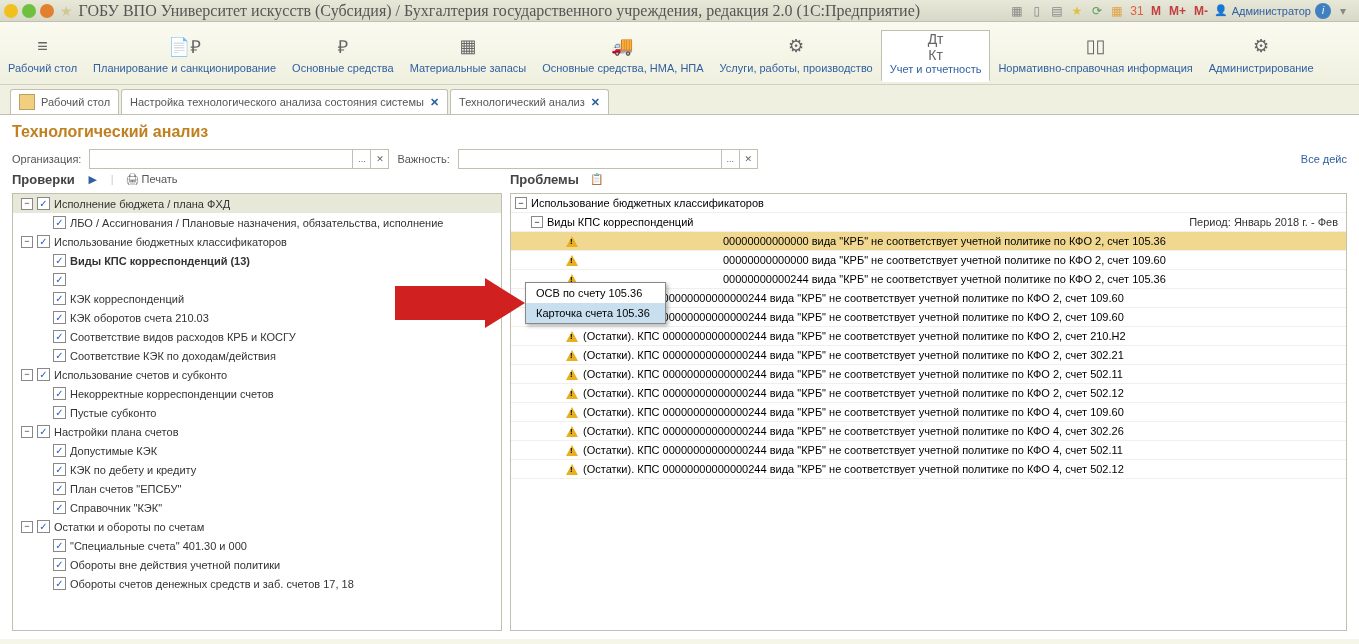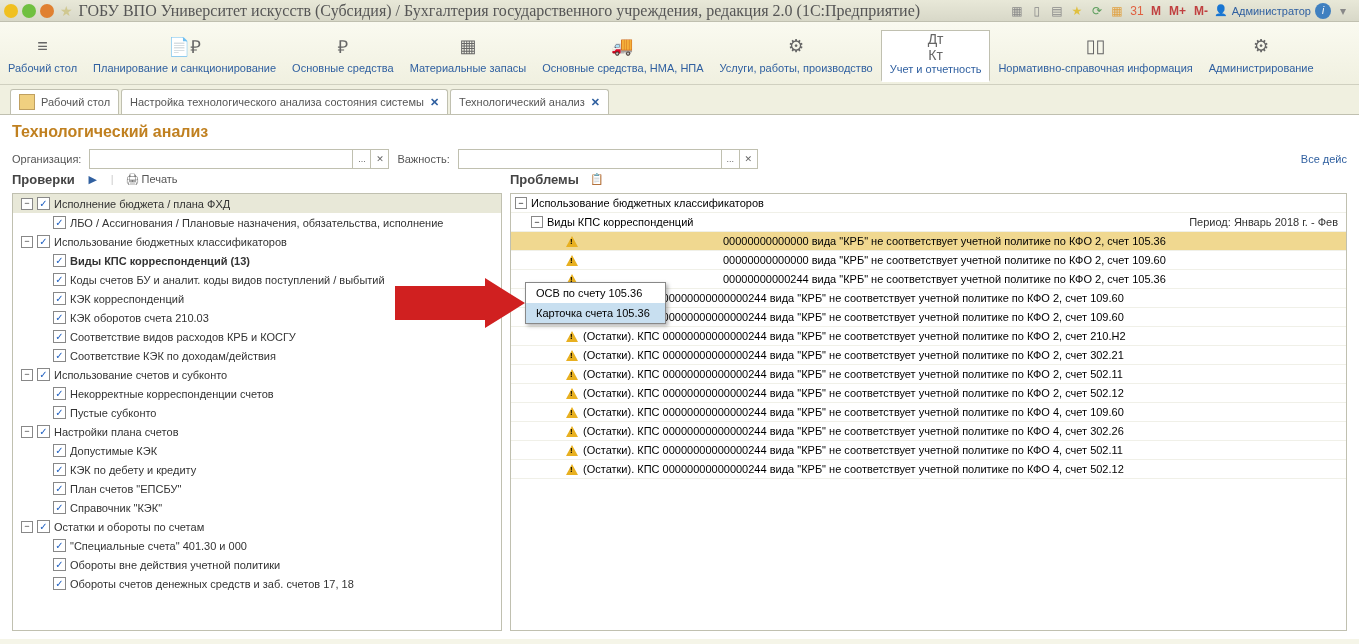--- a/index.html
+++ b/index.html
@@ -231,21 +231,20 @@
             <div class="tree-row">
               <span class="pad1"></span>
               <span class="expand-spacer"></span>
               <span class="checkbox">✓</span>
               <span class="bold">Виды КПС корреспонденций (13)</span>
             </div>
             <div class="tree-row">
               <span class="pad1"></span>
               <span class="expand-spacer"></span>
               <span class="checkbox">✓</span>
-              <span>Коды счетов БУ и аналит. коды видов поступлений / выбытий</span>
             </div>
             <div class="tree-row">
               <span class="pad1"></span>
               <span class="expand-spacer"></span>
               <span class="checkbox">✓</span>
               <span>КЭК корреспонденций</span>
             </div>
             <div class="tree-row">
               <span class="pad1"></span>
               <span class="expand-spacer"></span>

